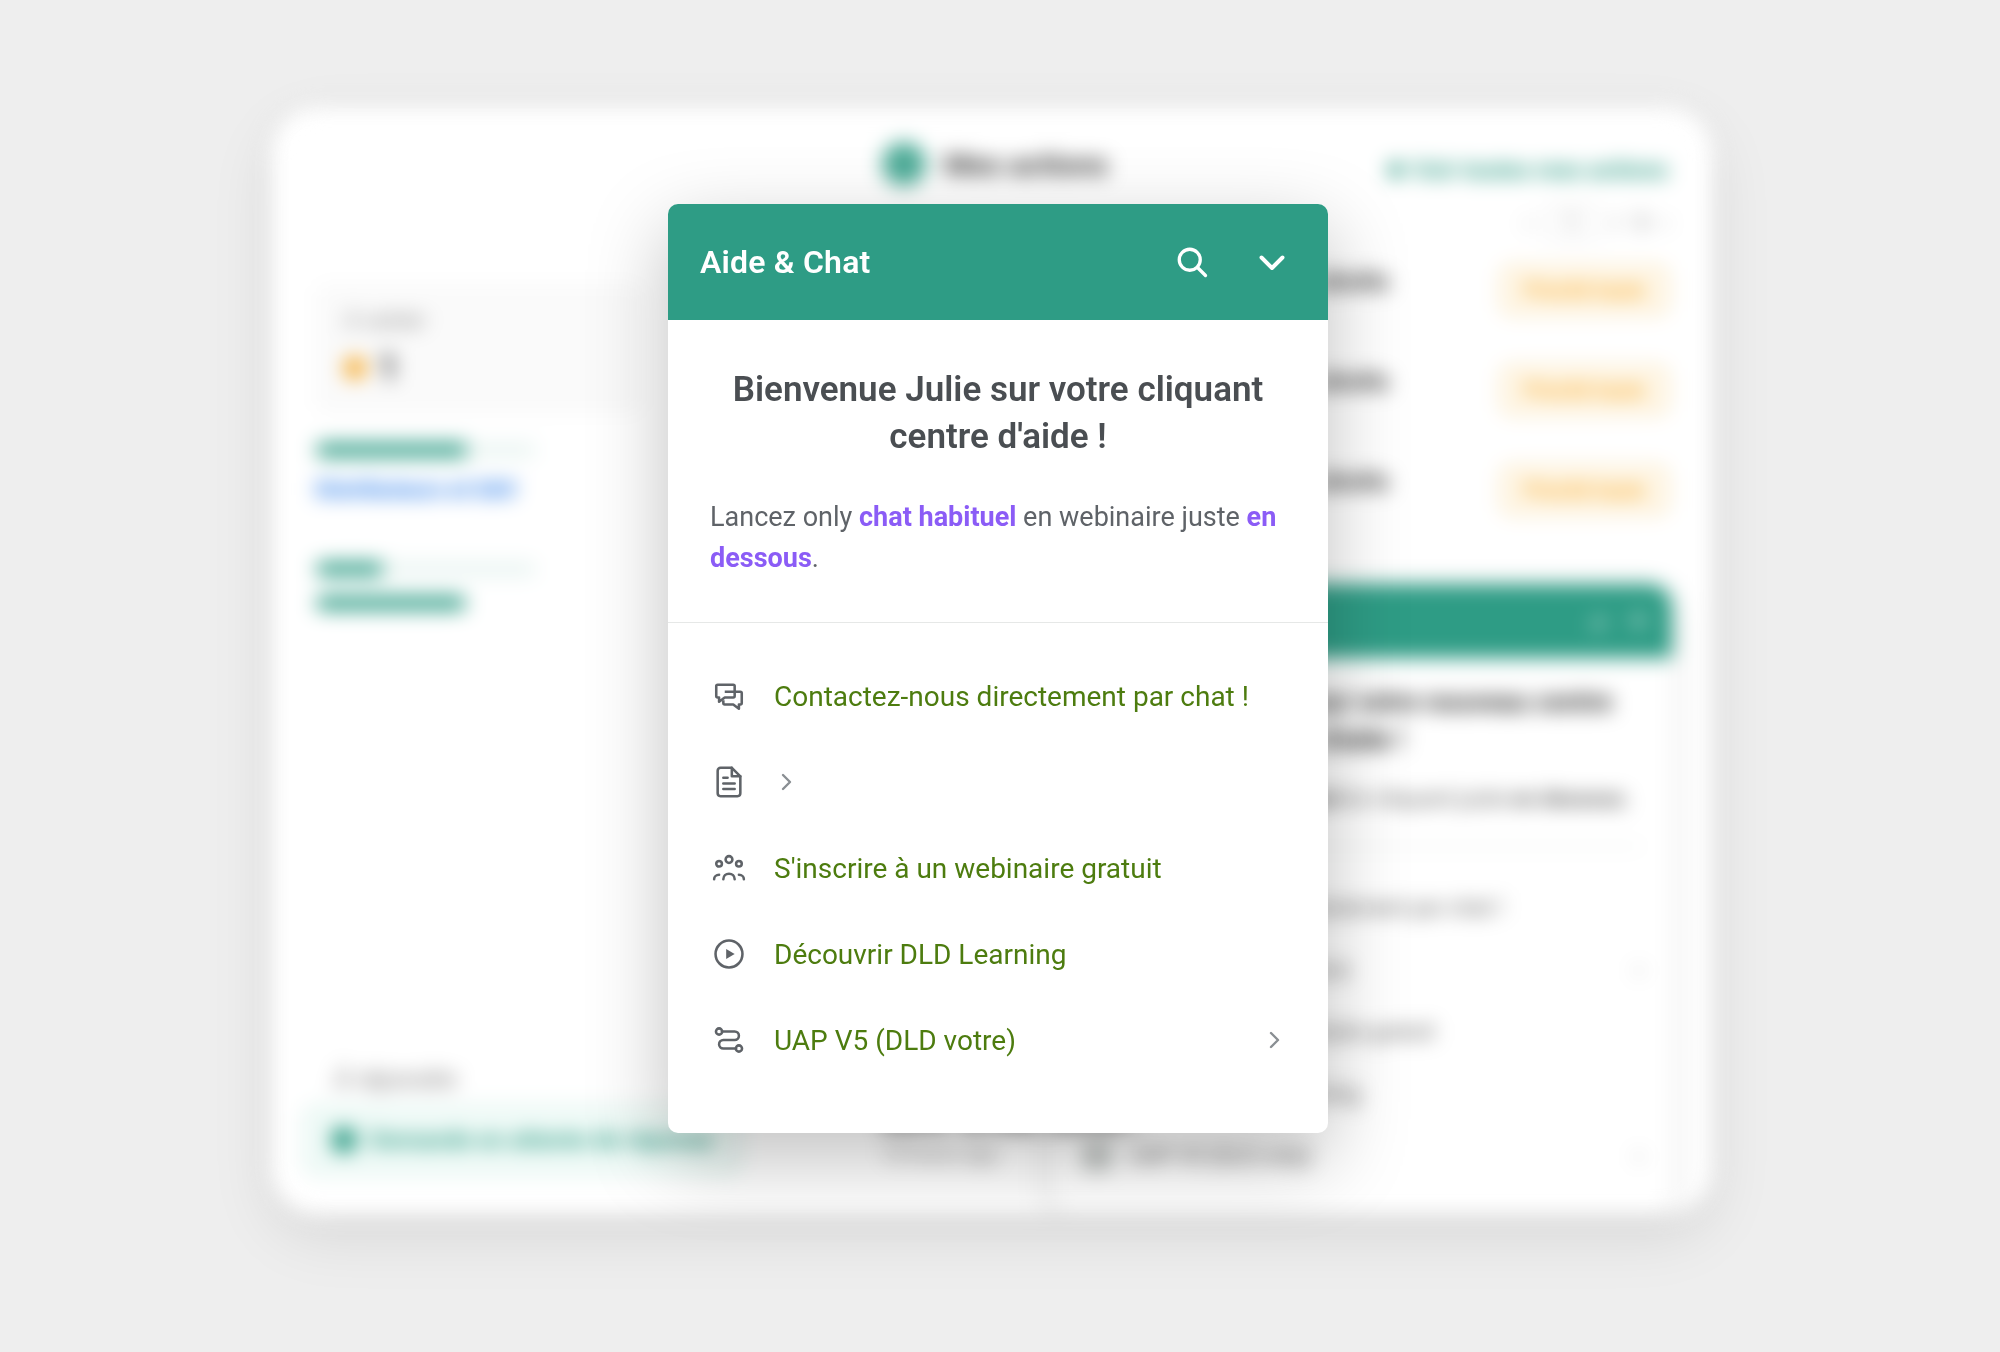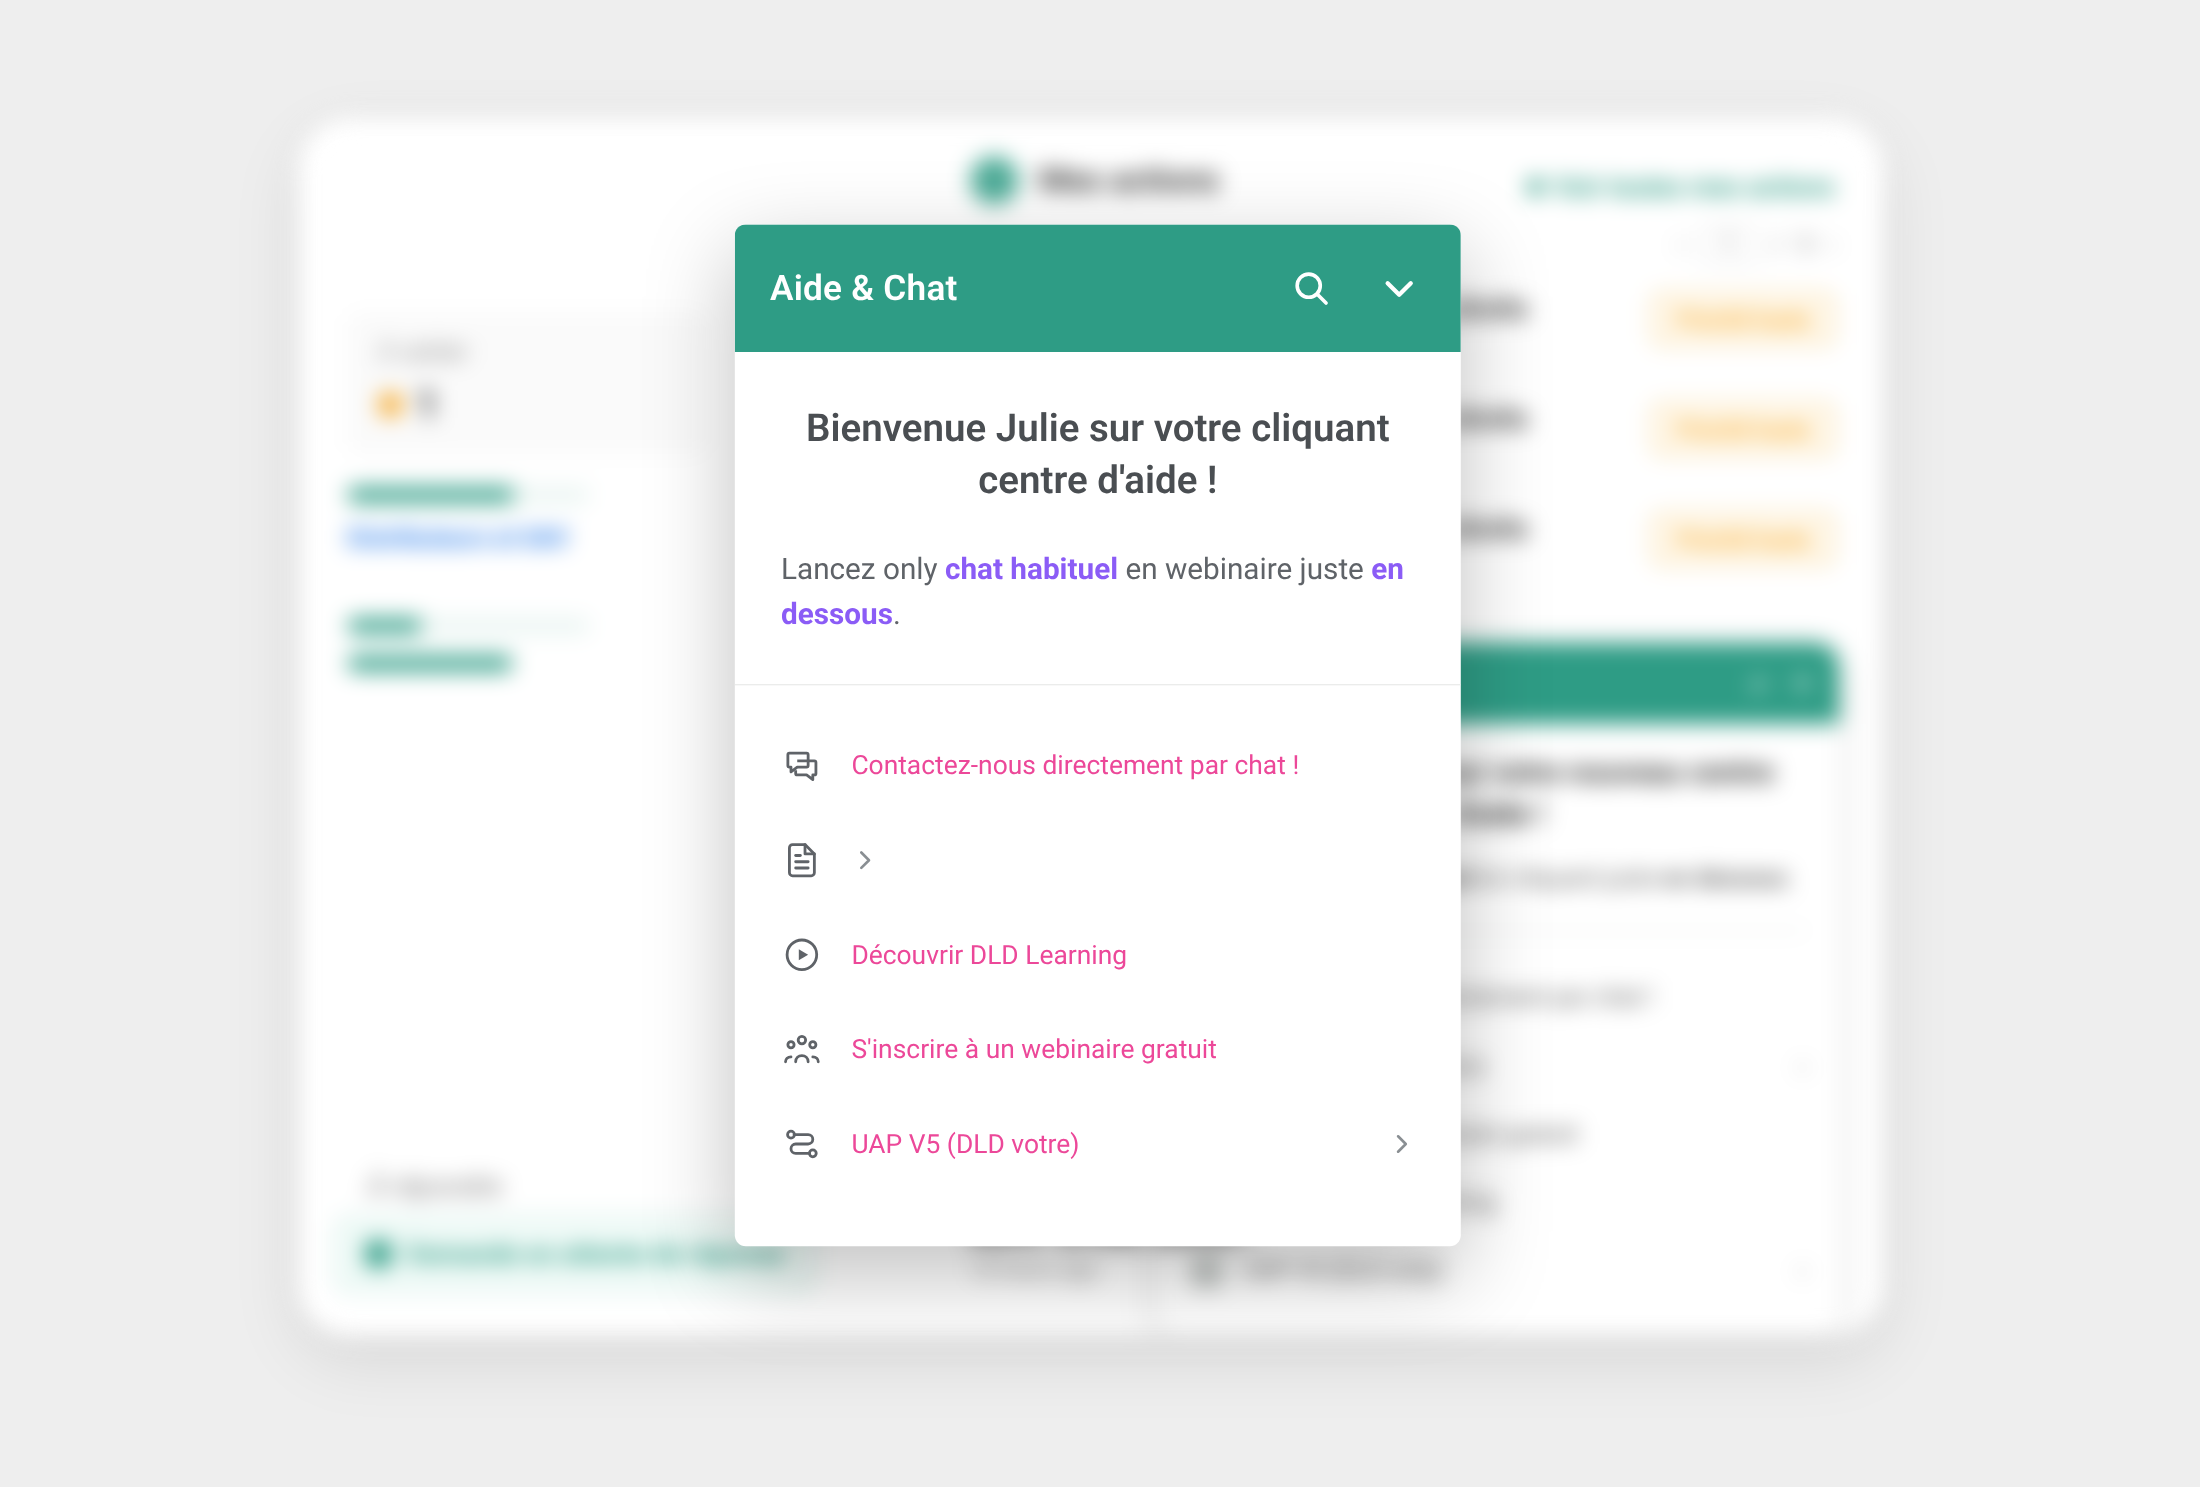--- a/index.html
+++ b/index.html
@@ -213,22 +213,22 @@
     cursor:pointer;
   }
   .hp-item .ico {
     width:38px; height:38px; flex:none;
     color:#5f6368;
     display:flex; align-items:center; justify-content:center;
   }
   .hp-item .ico svg { width:34px; height:34px; }
   .hp-item .label {
     flex:1;
-    font-size:24px;
-    color:#ec4899;
+    font-size:28px;
+    color:#4d7c0f;
   }
   .hp-item .chev {
     width:24px; height:24px; color:#8a8f93;
   }
   .hp-item .chev svg { width:24px; height:24px; }
 </style>
 </head>
 <body>
 
 <div class="bg-stage">
@@ -405,44 +405,44 @@
         </span>
         <span class="chev">
           <svg viewBox="0 0 24 24" fill="none" stroke="currentColor" stroke-width="2.4" stroke-linecap="round" stroke-linejoin="round">
               <polyline points="9 5 16 12 9 19"></polyline>
             </svg>
         </span>
       </div>
 
       <div class="hp-item">
         <span class="ico">
-          <svg viewBox="0 0 24 24" fill="none" stroke="currentColor" stroke-width="1.8" stroke-linejoin="round">
-            <circle cx="12" cy="12" r="9.5"></circle>
-            <polygon points="10 8.5 16 12 10 15.5" fill="currentColor" stroke="none"></polygon>
-          </svg>
-        </span>
-        <span class="label">Découvrir DLD Learning</span>
-      </div>
-
-      <div class="hp-item">
-        <span class="ico">
           <svg viewBox="0 0 24 24" fill="none" stroke="currentColor" stroke-width="1.8" stroke-linecap="round" stroke-linejoin="round">
             <circle cx="12" cy="6" r="2.4"></circle>
             <circle cx="5" cy="9" r="2"></circle>
             <circle cx="19" cy="9" r="2"></circle>
             <path d="M8 20c0-2.4 1.8-4 4-4s4 1.6 4 4"></path>
             <path d="M1.5 20c0-1.8 1.4-3.2 3.5-3.2"></path>
             <path d="M22.5 20c0-1.8-1.4-3.2-3.5-3.2"></path>
           </svg>
         </span>
         <span class="label">S'inscrire à un webinaire gratuit</span>
       </div>
 
       <div class="hp-item">
         <span class="ico">
+          <svg viewBox="0 0 24 24" fill="none" stroke="currentColor" stroke-width="1.8" stroke-linejoin="round">
+            <circle cx="12" cy="12" r="9.5"></circle>
+            <polygon points="10 8.5 16 12 10 15.5" fill="currentColor" stroke="none"></polygon>
+          </svg>
+        </span>
+        <span class="label">Découvrir DLD Learning</span>
+      </div>
+
+      <div class="hp-item">
+        <span class="ico">
           <svg viewBox="0 0 24 24" fill="none" stroke="currentColor" stroke-width="1.8" stroke-linecap="round" stroke-linejoin="round">
             <circle cx="5" cy="6" r="2.2"></circle>
             <circle cx="19" cy="18" r="2.2"></circle>
             <path d="M7 6h9a3 3 0 0 1 0 6H8a3 3 0 0 0 0 6h9"></path>
           </svg>
         </span>
         <span class="label">UAP V5 (DLD votre)</span>
         <span class="chev">
           <svg viewBox="0 0 24 24" fill="none" stroke="currentColor" stroke-width="2.4" stroke-linecap="round" stroke-linejoin="round">
               <polyline points="9 5 16 12 9 19"></polyline>

